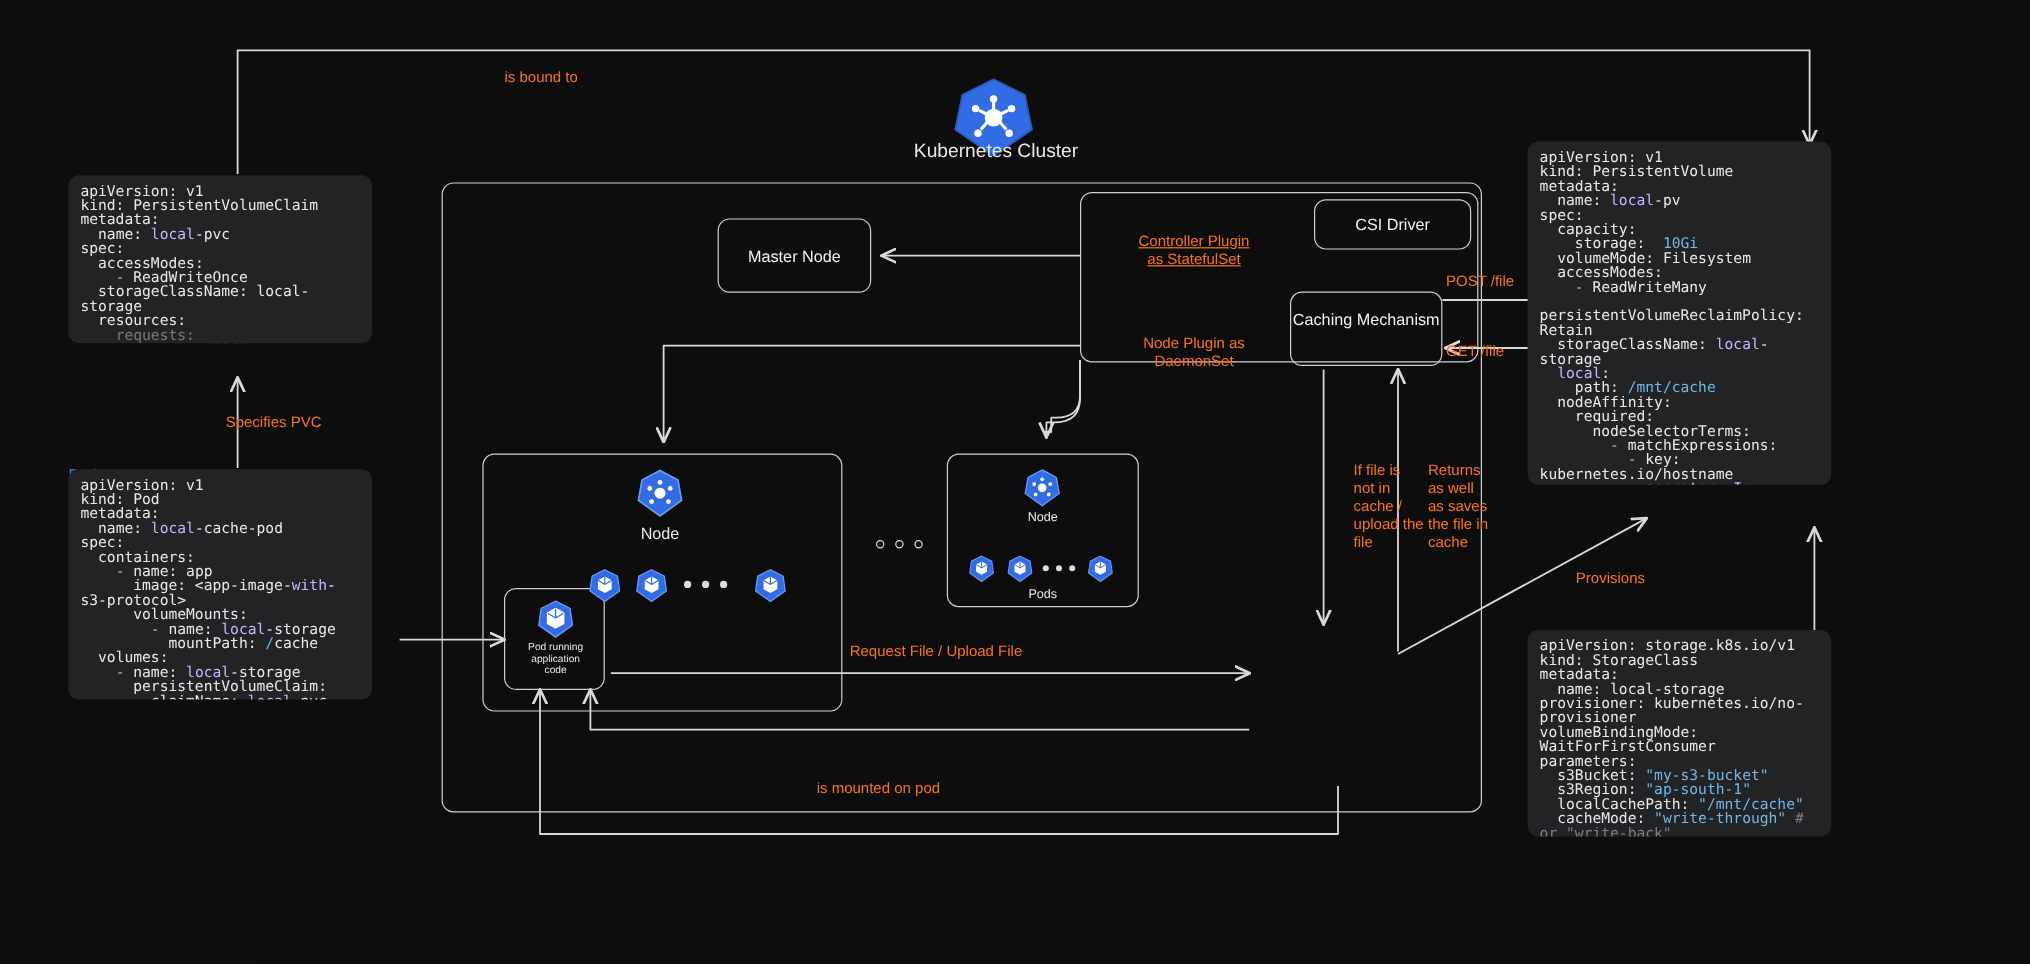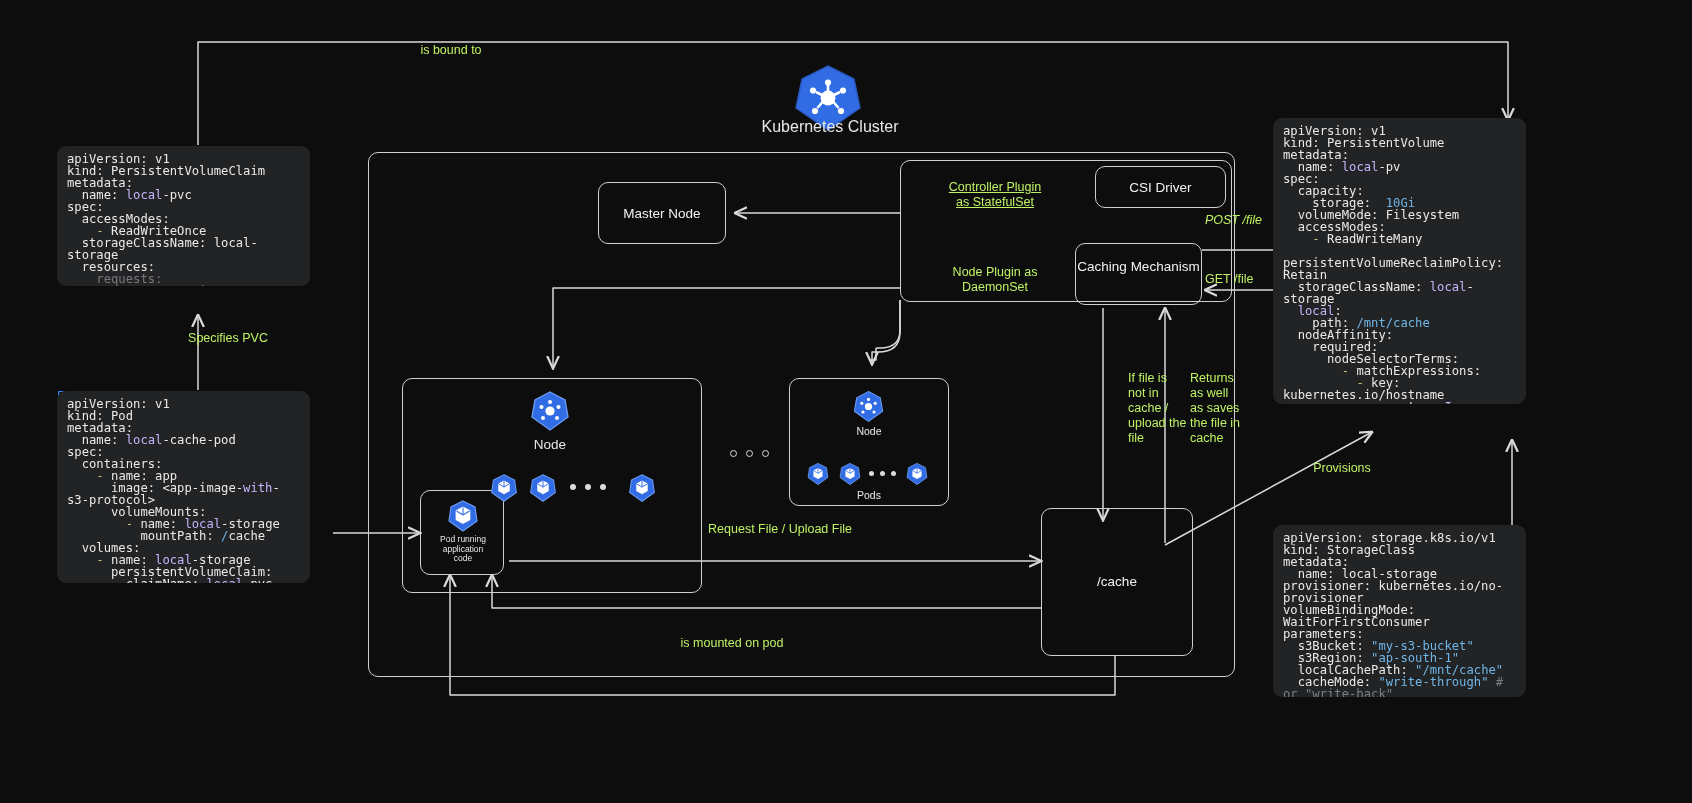--- a/index.html
+++ b/index.html
@@ -60,24 +60,25 @@
     width: 100%;
     text-align: center;
     font-size: 13.5px;
     color: #f2f2f2;
     line-height: 17px;
   }
 
   .edge-label {
     position: absolute;
     font-size: 12.5px;
-    color: #bef264;
+    color: #f97316;
     line-height: 15px;
     white-space: pre-line;
     text-align: center;
+    margin-top: 14px;
   }
 
   
   .hex { position: absolute; }
 
   .dots { position: absolute; display: flex; gap: 9px; align-items: center; }
   .dots i { display: block; width: 6px; height: 6px; border-radius: 50%; background: #dcdcdc; }
   .dots.hollow i { width: 7px; height: 7px; background: transparent; border: 1.4px solid #dcdcdc; }
 
   
@@ -277,40 +278,37 @@
   </div>
   <div class="hex" style="left:905px; top:462px; width:24px; height:24px;">
     <svg viewBox="0 0 34 34" width="24" height="24">
       <polygon points="17,2 29,8 31,22 17,32 3,22 5,8" fill="#326ce5" stroke="#6a9bf0" stroke-width="1.2"></polygon>
       <path d="M17 8.5 L23.5 12 L23.5 20.5 L17 24 L10.5 20.5 L10.5 12 Z" fill="#ffffff"></path>
       <path d="M17 8.5 L17 16 M10.5 12 L17 16 M23.5 12 L17 16" stroke="#326ce5" stroke-width="1.1" fill="none"></path>
     </svg>
   </div>
   <div class="abs" style="left:789px; top:489px; width:160px; text-align:center; font-size:10.5px;">Pods</div>
 
-  <div class="rbox abs" style="left:1041px; top:508px; width:152px; height:148px;">
-    <div class="box-label" style="top:64px;">/cache</div>
-  </div>
 
   <div class="s3" style="left:1310px; top:226px;">
     <svg viewBox="0 0 44 44" width="44" height="44">
       <g fill="none" stroke="#ffffff" stroke-width="1.8" stroke-linejoin="round" stroke-linecap="round">
         <ellipse cx="22" cy="14" rx="11" ry="4.2"></ellipse>
         <path d="M11 14 L13.5 31 Q22 34.5 30.5 31 L33 14"></path>
         <path d="M22 18.5 L32 25"></path>
         <circle cx="22" cy="18.5" r="1.1" fill="#ffffff"></circle>
       </g>
     </svg>
   </div>
 
   <div class="edge-label" style="left:396px; top:43px; width:110px;">is bound to</div>
 
   <div class="edge-label" style="left:148px; top:331px; width:160px;">Specifies PVC</div>
 
-  <div class="edge-label" style="left:1205px; top:213px; width:90px; text-align:left;font-style:italic;">POST /file</div>
+  <div class="edge-label" style="left:1205px; top:213px; width:90px; text-align:left;">POST /file</div>
 
   <div class="edge-label" style="left:1205px; top:272px; width:90px; text-align:left;">GET /file</div>
 
   <div class="edge-label" style="left:1277px; top:461px; width:130px;">Provisions</div>
 
   <div class="edge-label" style="left:1128px; top:371px; width:78px; text-align:left;">If file is
 not in
 cache /
 upload the
 file</div>

